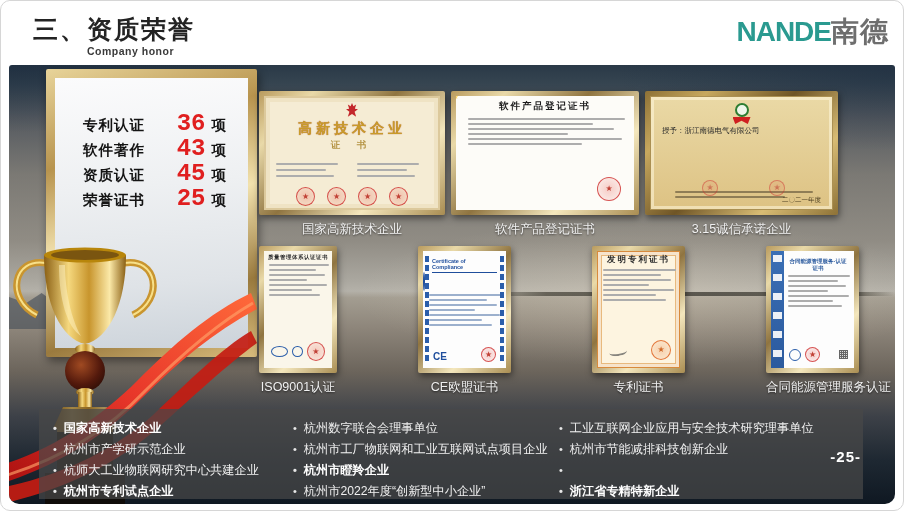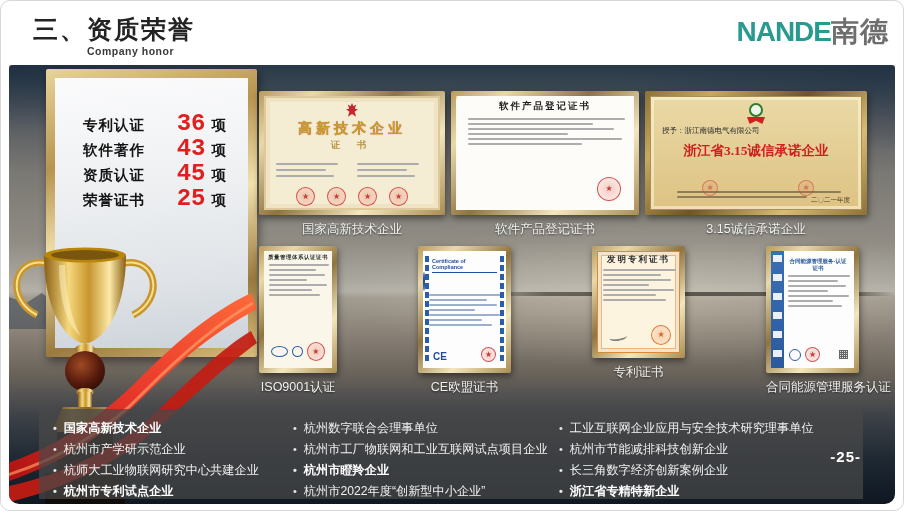--- a/index.html
+++ b/index.html
@@ -286,28 +286,27 @@
                 <div class="ln" style="width: 56%;"></div>
                 <div class="ln" style="width: 86%;"></div>
                 <div class="ln" style="width: 64%;"></div>
               </div>
             <span class="seal c2-seal"></span>
           </div>
         </div>
         <div class="cert-cap">软件产品登记证书</div>
       </div>
 
-      <div class="certw" style="width:222px">
+      <div class="certw" style="width:193px">
         <div class="cert c3" style="height:124px">
           <div class="paper p3">
             <div class="emb3w">
                 <span class="emb3"></span>
               </div>
             <div class="t3a">授予：浙江南德电气有限公司</div>
-            <div class="t3">浙江省3.15诚信承诺企业</div>
             <div class="c3-bot">
                 <div class="ln" style="width: 88%;"></div>
                 <div class="ln" style="width: 70%;"></div>
               </div>
             <span class="seal c3-seal" style="left:52px;bottom:14px"></span>
             <span class="seal c3-seal" style="right:48px;bottom:14px"></span>
             <div class="t3y">二〇二一年度</div>
           </div>
         </div>
         <div class="cert-cap">3.15诚信承诺企业</div>
@@ -358,21 +357,21 @@
               </div>
             <div class="ceB">CE</div>
             <span class="seal b-seal"></span>
           </div>
         </div>
         <div class="cert-cap">CE欧盟证书</div>
       </div>
 
 
       <div class="certw" style="width:93px">
-        <div class="cert" style="height:112px">
+        <div class="cert" style="height:127px">
           <div class="paper pD">
             <span class="embD"></span>
             <div class="tt tD">发明专利证书</div>
             <div>
                 <div class="ln" style="width: 88%;"></div>
                 <div class="ln" style="width: 70%;"></div>
                 <div class="ln" style="width: 82%;"></div>
                 <div class="ln" style="width: 56%;"></div>
                 <div class="ln" style="width: 86%;"></div>
                 <div class="ln" style="width: 64%;"></div>
@@ -452,21 +451,20 @@
           <div class="h-item">
      <span class="dot">•</span>
      <span>工业互联网企业应用与安全技术研究理事单位</span>
    </div>
           <div class="h-item">
      <span class="dot">•</span>
      <span>杭州市节能减排科技创新企业</span>
    </div>
           <div class="h-item">
      <span class="dot">•</span>
-     <span>长三角数字经济创新案例企业</span>
    </div>
           <div class="h-item b">
      <span class="dot">•</span>
      <span>浙江省专精特新企业</span>
    </div>
         </div>
     </div>
 
     <div class="pagenum">-25-</div>
   </div>

